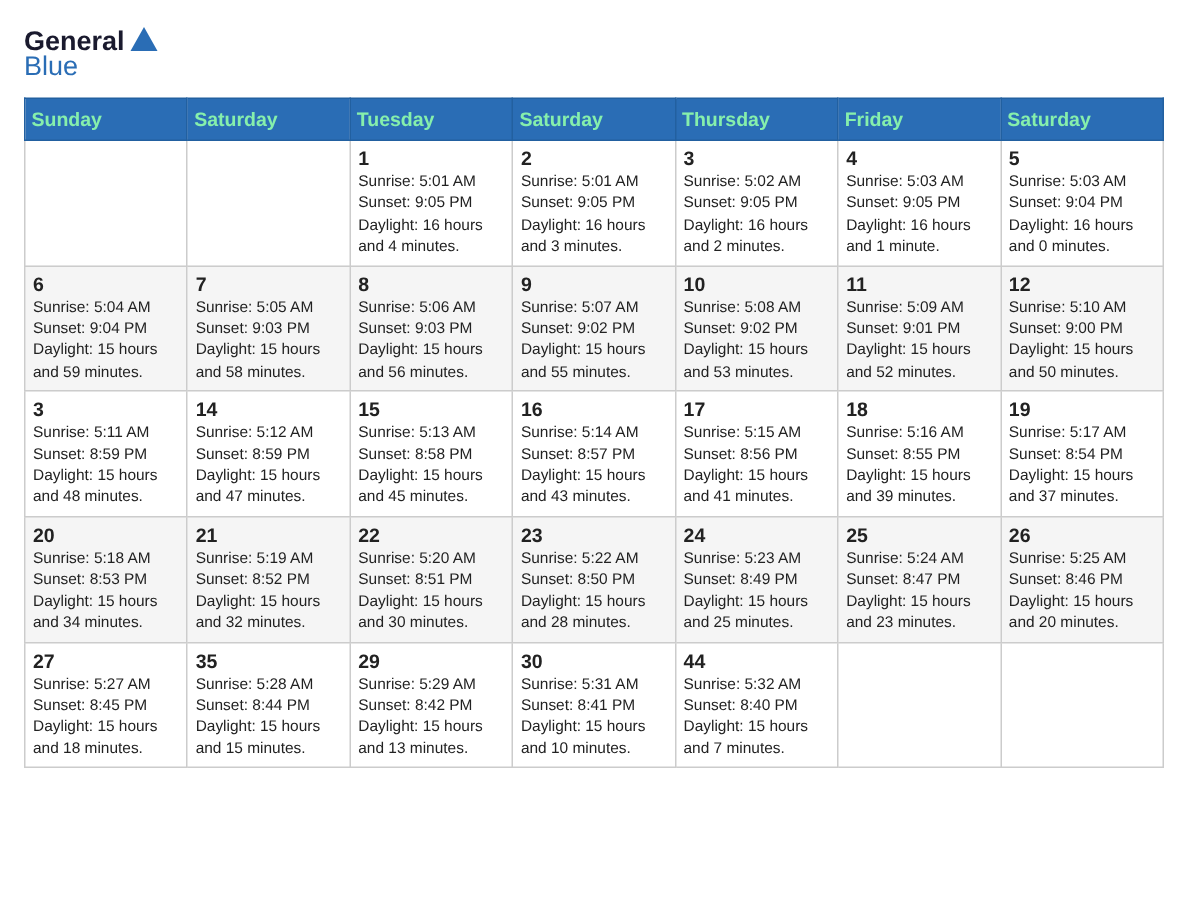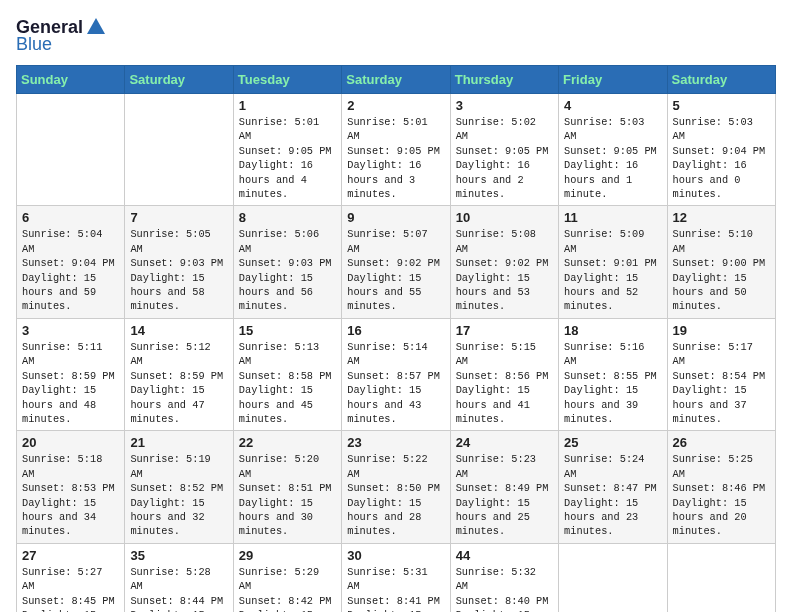--- a/index.html
+++ b/index.html
@@ -64,21 +64,20 @@
     .day-number {
       font-size: 13px;
       font-weight: bold;
       margin-bottom: 2px;
       display: block;
     }
     .cell-text {
       font-size: 10.3px;
       line-height: 1.4;
       color: #222;
-      font-family: Liberation Mono, monospace;
     }
     .empty-cell {
       background: #fff !important;
     }
   </style>
 </head>
 <body>
 
 <div class="header">
   <div class="logo">

